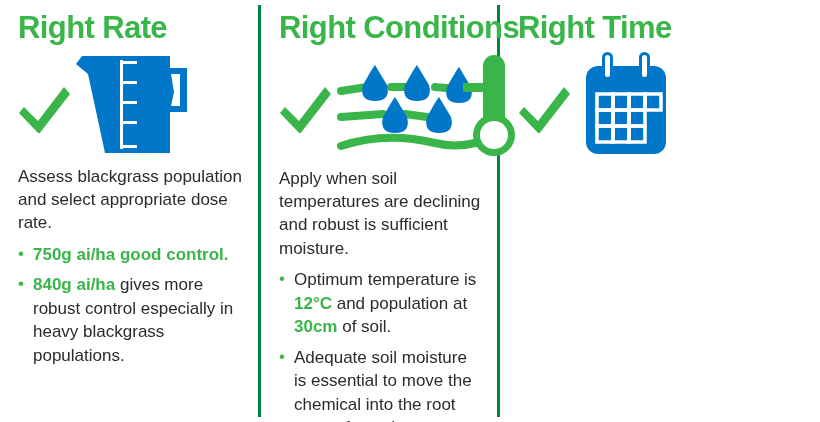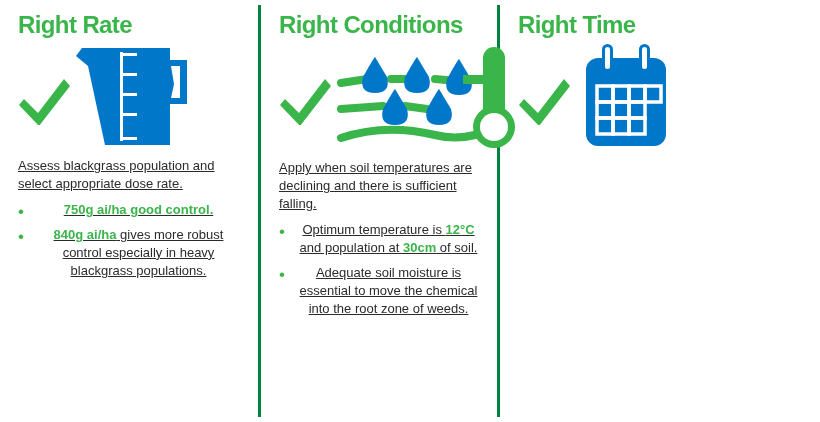--- a/index.html
+++ b/index.html
@@ -25,50 +25,48 @@
   .col-3{width:282px;padding:0 14px 0 18px;}
   .divider{
     width:3px;
     background:#00843d;
     height:412px;
     margin-top:5px;
     flex:0 0 auto;
   }
   .heading{
     color:#39b54a;
-    font-size:24px;
+    font-size:31px;
     font-weight:bold;
     letter-spacing:-0.6px;
     margin:12px 0 0 0;
     line-height:1.05;
     white-space:nowrap;
   }
   .icon-row{
     display:flex;
     align-items:center;
     height:110px;
     margin-top:6px;
   }
   .check{flex:0 0 auto;margin-right:4px;}
   .glyph{flex:0 0 auto;}
   .body-text{
     color:#2b2b2b;
-    font-size:13px;
+    font-size:17px;
     line-height:1.38;
     margin-top:4px;
-    text-decoration:underline;
   }
   .para{margin:0 0 8px 0;}
   .bullets{list-style:none;margin:0;padding:0;}
   .bullets li{
     position:relative;
     padding-left:15px;
     margin-bottom:7px;
     line-height:1.38;
-    text-align:center;
   }
   .bullets li:before{
     content:"\2022";
     position:absolute;
     left:0;top:-1px;
     color:#39b54a;
     font-size:17px;
     line-height:1.38;
   }
   .hl{color:#39b54a;font-weight:bold;}
@@ -148,21 +146,21 @@
           </g>
           <rect x="148" y="4" width="22" height="78" rx="11" fill="#39b54a"></rect>
           <rect x="128" y="32" width="24" height="9" fill="#39b54a"></rect>
           <circle cx="159" cy="84" r="21" fill="#39b54a"></circle>
           <circle cx="159" cy="84" r="14" fill="#ffffff"></circle>
         </svg>
       </span>
     </div>
 
     <div class="body-text">
-      <p class="para">Apply when soil temperatures are declining and there is sufficient falling.</p>
+      <p class="para">Apply when soil temperatures are declining and robust is sufficient moisture.</p>
       <ul class="bullets">
         <li>
           <span>Optimum temperature is </span><span class="hl">12°C</span><span> and population at </span><span class="hl">30cm</span><span> of soil.</span>
         </li>
         <li>
           <span>Adequate soil moisture is essential to move the chemical into the root zone of weeds.</span>
         </li>
       </ul>
     </div>
   </div>

